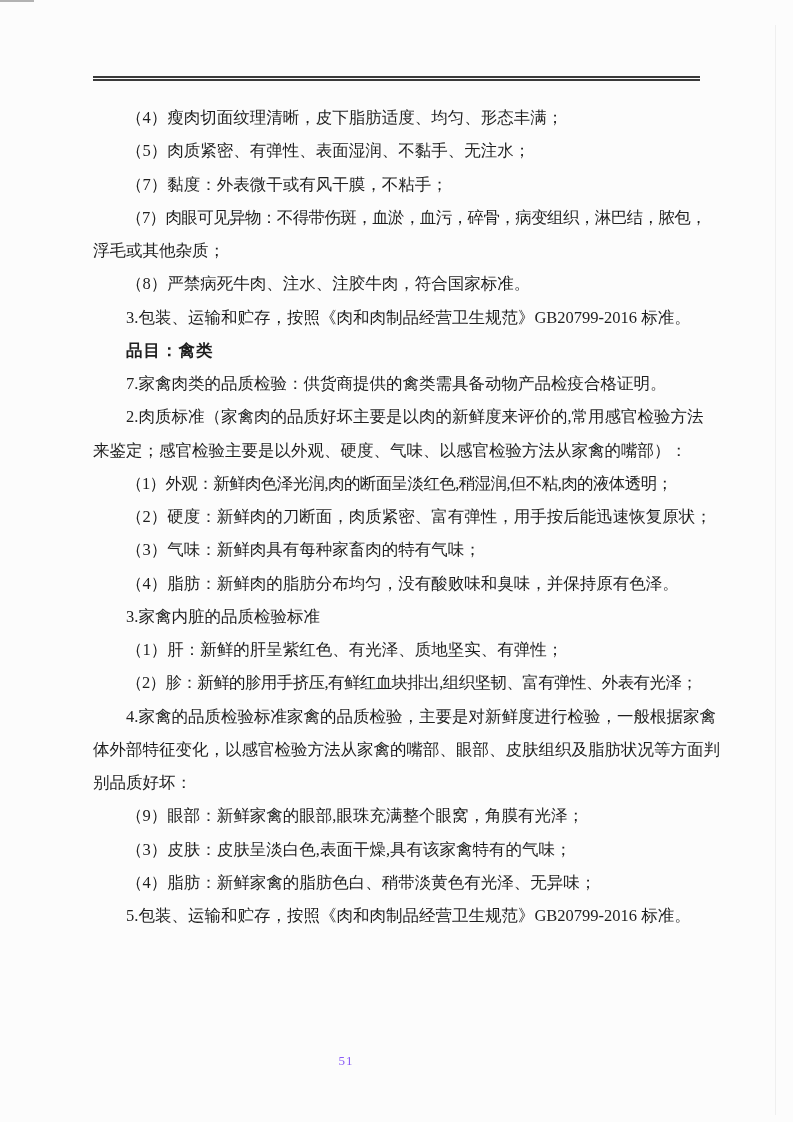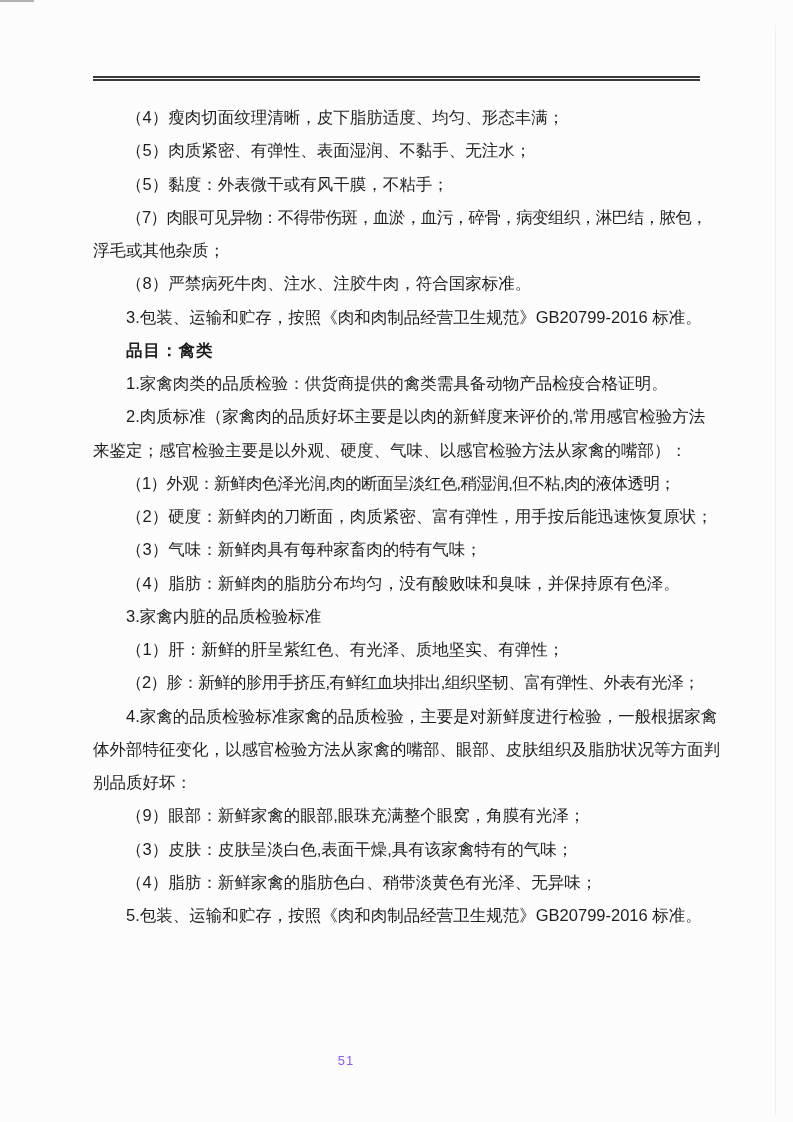--- a/index.html
+++ b/index.html
@@ -6,21 +6,21 @@
     margin: 0;
     padding: 0;
     background: #ffffff;
   }
   .page {
     position: relative;
     width: 793px;
     height: 1122px;
     background: #fcfcfc;
     overflow: hidden;
-    font-family: Liberation Sans, sans-serif;
+    font-family: Liberation Serif, serif;
     color: #1e1e1e;
   }
   
   .artifact-top {
     position: absolute;
     left: 0; top: 0;
     width: 34px; height: 2px;
     background: rgba(40,40,40,0.35);
   }
   .artifact-right {
@@ -79,27 +79,27 @@
   <div class="artifact-right"></div>
 
   <div class="header-rule">
     <div class="bar1"></div>
     <div class="bar2"></div>
   </div>
 
   <div class="content">
     <div class="line indent">（4）瘦肉切面纹理清晰，皮下脂肪适度、均匀、形态丰满；</div>
     <div class="line indent">（5）肉质紧密、有弹性、表面湿润、不黏手、无注水；</div>
-    <div class="line indent">（5）黏度：外表微干或有风干膜，不粘手；</div>
+    <div class="line indent">（7）黏度：外表微干或有风干膜，不粘手；</div>
     <div class="line indent tight">（7）肉眼可见异物：不得带伤斑，血淤，血污，碎骨，病变组织，淋巴结，脓包，</div>
     <div class="line">浮毛或其他杂质；</div>
     <div class="line indent">（8）严禁病死牛肉、注水、注胶牛肉，符合国家标准。</div>
     <div class="line indent">3.包装、运输和贮存，按照《肉和肉制品经营卫生规范》GB20799-2016 标准。</div>
     <div class="line indent heading">品目：禽类</div>
-    <div class="line indent">1.家禽肉类的品质检验：供货商提供的禽类需具备动物产品检疫合格证明。</div>
+    <div class="line indent">7.家禽肉类的品质检验：供货商提供的禽类需具备动物产品检疫合格证明。</div>
     <div class="line indent">2.肉质标准（家禽肉的品质好坏主要是以肉的新鲜度来评价的,常用感官检验方法</div>
     <div class="line">来鉴定；感官检验主要是以外观、硬度、气味、以感官检验方法从家禽的嘴部）：</div>
     <div class="line indent tight">（1）外观：新鲜肉色泽光润,肉的断面呈淡红色,稍湿润,但不粘,肉的液体透明；</div>
     <div class="line indent">（2）硬度：新鲜肉的刀断面，肉质紧密、富有弹性，用手按后能迅速恢复原状；</div>
     <div class="line indent">（3）气味：新鲜肉具有每种家畜肉的特有气味；</div>
     <div class="line indent">（4）脂肪：新鲜肉的脂肪分布均匀，没有酸败味和臭味，并保持原有色泽。</div>
     <div class="line indent">3.家禽内脏的品质检验标准</div>
     <div class="line indent">（1）肝：新鲜的肝呈紫红色、有光泽、质地坚实、有弹性；</div>
     <div class="line indent tight">（2）胗：新鲜的胗用手挤压,有鲜红血块排出,组织坚韧、富有弹性、外表有光泽；</div>
     <div class="line indent">4.家禽的品质检验标准家禽的品质检验，主要是对新鲜度进行检验，一般根据家禽</div>

